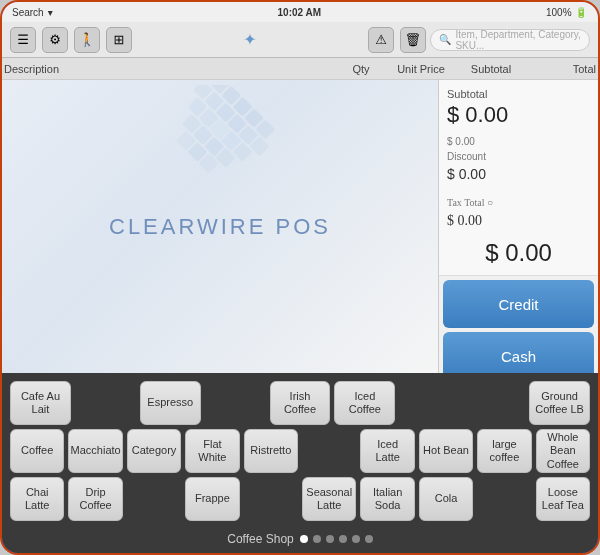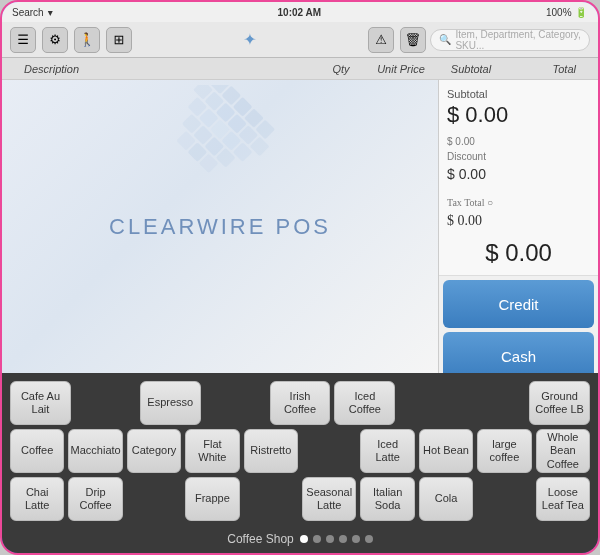--- a/index.html
+++ b/index.html
@@ -13,21 +13,21 @@
 
     
     .device-frame {
       width: 600px;
       height: 555px;
       background: #8b5cf6;
       border-radius: 18px;
       display: flex;
       flex-direction: column;
       overflow: hidden;
-      border: 2px solid #ec4899;
+      border: 2px solid #c2410c;
     }
 
     
     .status-bar {
       height: 20px;
       background: #f0f0f0;
       display: flex;
       align-items: center;
       justify-content: space-between;
       padding: 0 10px;
@@ -94,26 +94,25 @@
       flex-direction: column;
       overflow: hidden;
     }
 
     
     .order-header {
       height: 22px;
       background: #e0e0e0;
       display: flex;
       align-items: center;
-      padding: 0 22px;
+      padding: 0 2px;
       font-size: 11px;
       color: #444;
       border-bottom: 1px solid #ccc;
       flex-shrink: 0;
-      font-style: italic;
     }
     .order-header .col-desc { flex: 2; }
     .order-header .col-qty { width: 50px; text-align: center; }
     .order-header .col-unit { width: 70px; text-align: center; }
     .order-header .col-sub { width: 70px; text-align: center; }
     .order-header .col-spacer { width: 10px; }
     .order-header .col-total { width: 60px; text-align: right; }
 
     
     .pos-area {

